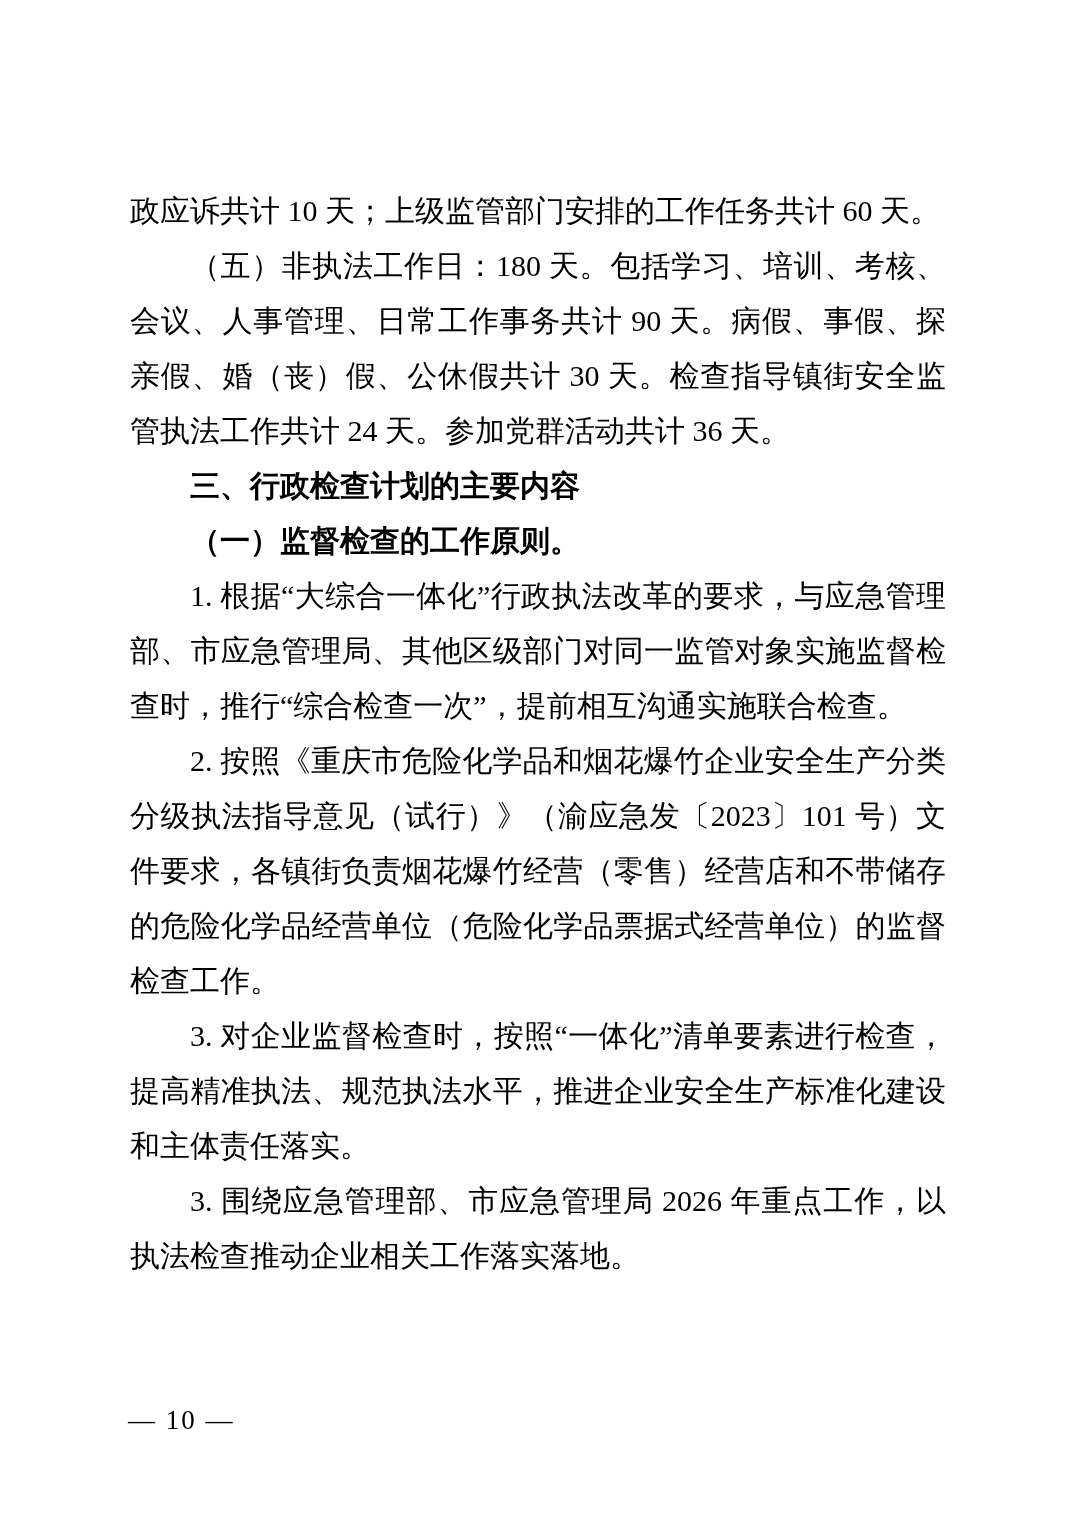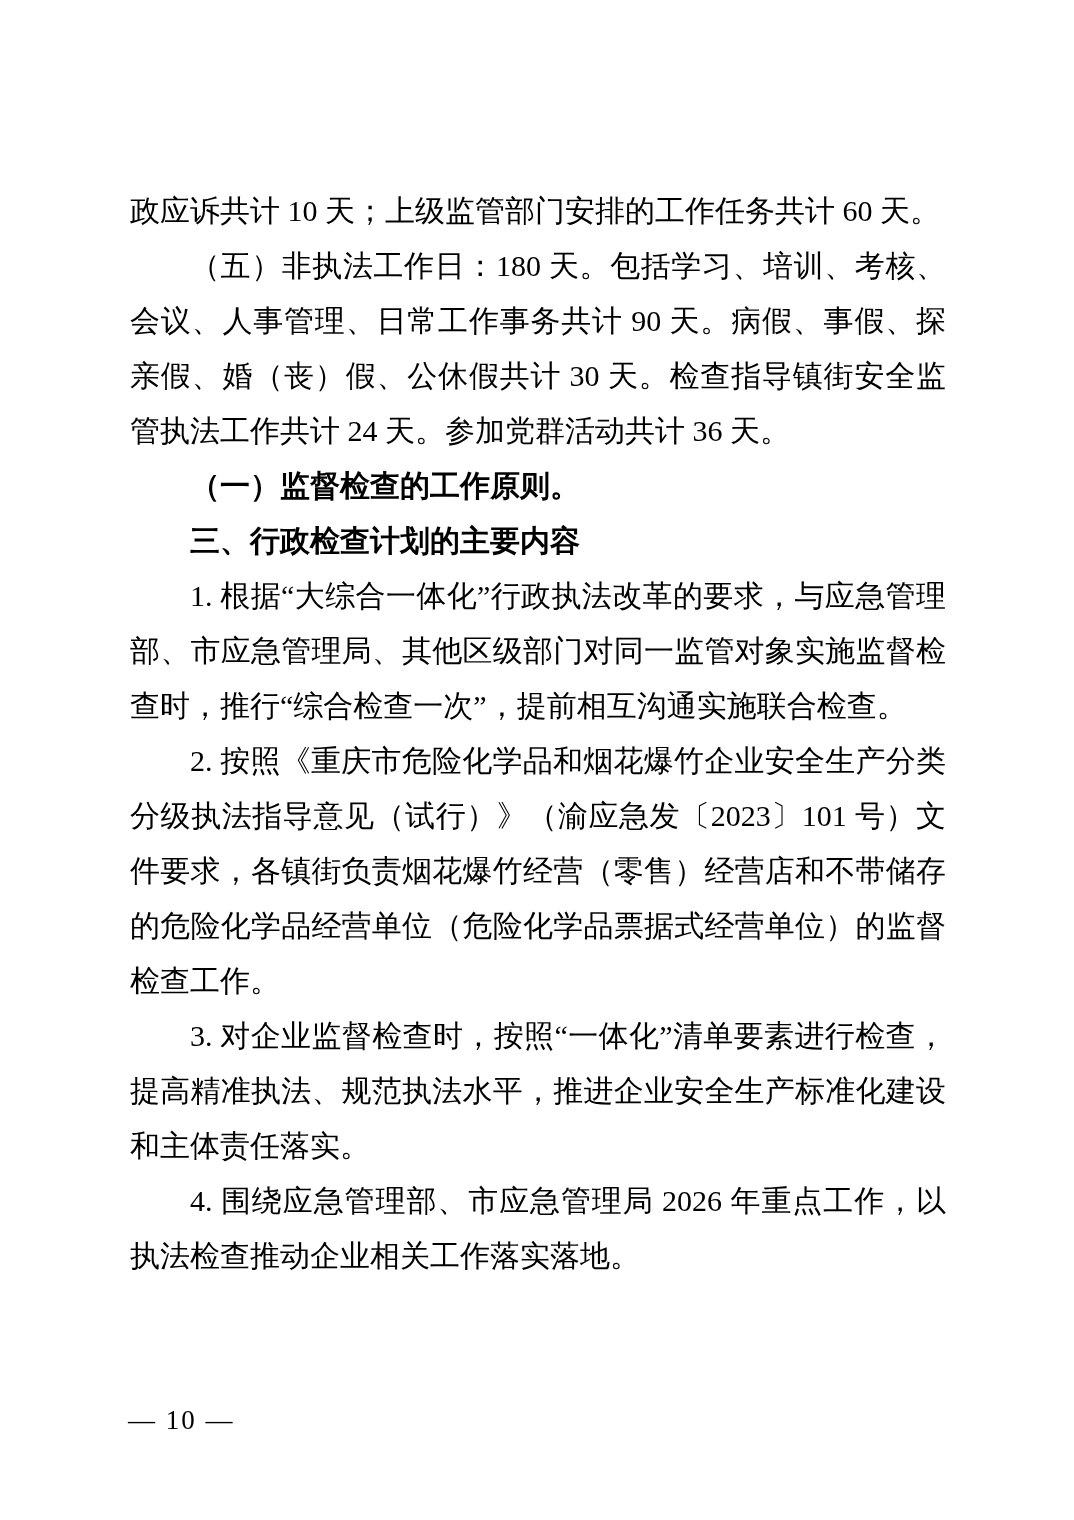--- a/index.html
+++ b/index.html
@@ -53,23 +53,23 @@
     letter-spacing: 2px;
   }
 </style>
 </head>
 <body>
 
 <div class="page">
   <div class="content" id="doc-body">
       <p class="para body"><span>政应诉共计 10 天；上级监管部门安排的工作任务共计 60 天。</span></p>
       <p class="para body indent"><span class="lead">（五）非执法工作日：</span><span>180 天。包括学习、培训、考核、会议、人事管理、日常工作事务共计 90 天。病假、事假、探亲假、婚（丧）假、公休假共计 30 天。检查指导镇街安全监管执法工作共计 24 天。参加党群活动共计 36 天。</span></p>
+      <p class="para heading indent"><span>三、行政检查计划的主要内容</span></p>
       <p class="para kaiti indent"><span>（一）监督检查的工作原则。</span></p>
-      <p class="para heading indent"><span>三、行政检查计划的主要内容</span></p>
       <p class="para body indent"><span>1. 根据“大综合一体化”行政执法改革的要求，与应急管理部、市应急管理局、其他区级部门对同一监管对象实施监督检查时，推行“综合检查一次”，提前相互沟通实施联合检查。</span></p>
       <p class="para body indent"><span>2. 按照《重庆市危险化学品和烟花爆竹企业安全生产分类分级执法指导意见（试行）》（渝应急发〔2023〕101 号）文件要求，各镇街负责烟花爆竹经营（零售）经营店和不带储存的危险化学品经营单位（危险化学品票据式经营单位）的监督检查工作。</span></p>
       <p class="para body indent"><span>3. 对企业监督检查时，按照“一体化”清单要素进行检查，提高精准执法、规范执法水平，推进企业安全生产标准化建设和主体责任落实。</span></p>
-      <p class="para body indent"><span>4. 围绕应急管理部、市应急管理局 2026 年重点工作，以执法检查推动企业相关工作落实落地。</span></p>
+      <p class="para body indent"><span>3. 围绕应急管理部、市应急管理局 2026 年重点工作，以执法检查推动企业相关工作落实落地。</span></p>
     </div>
   <div class="footer">
     <span>— 10 —</span>
   </div>
 </div>
 
 </body></html>

